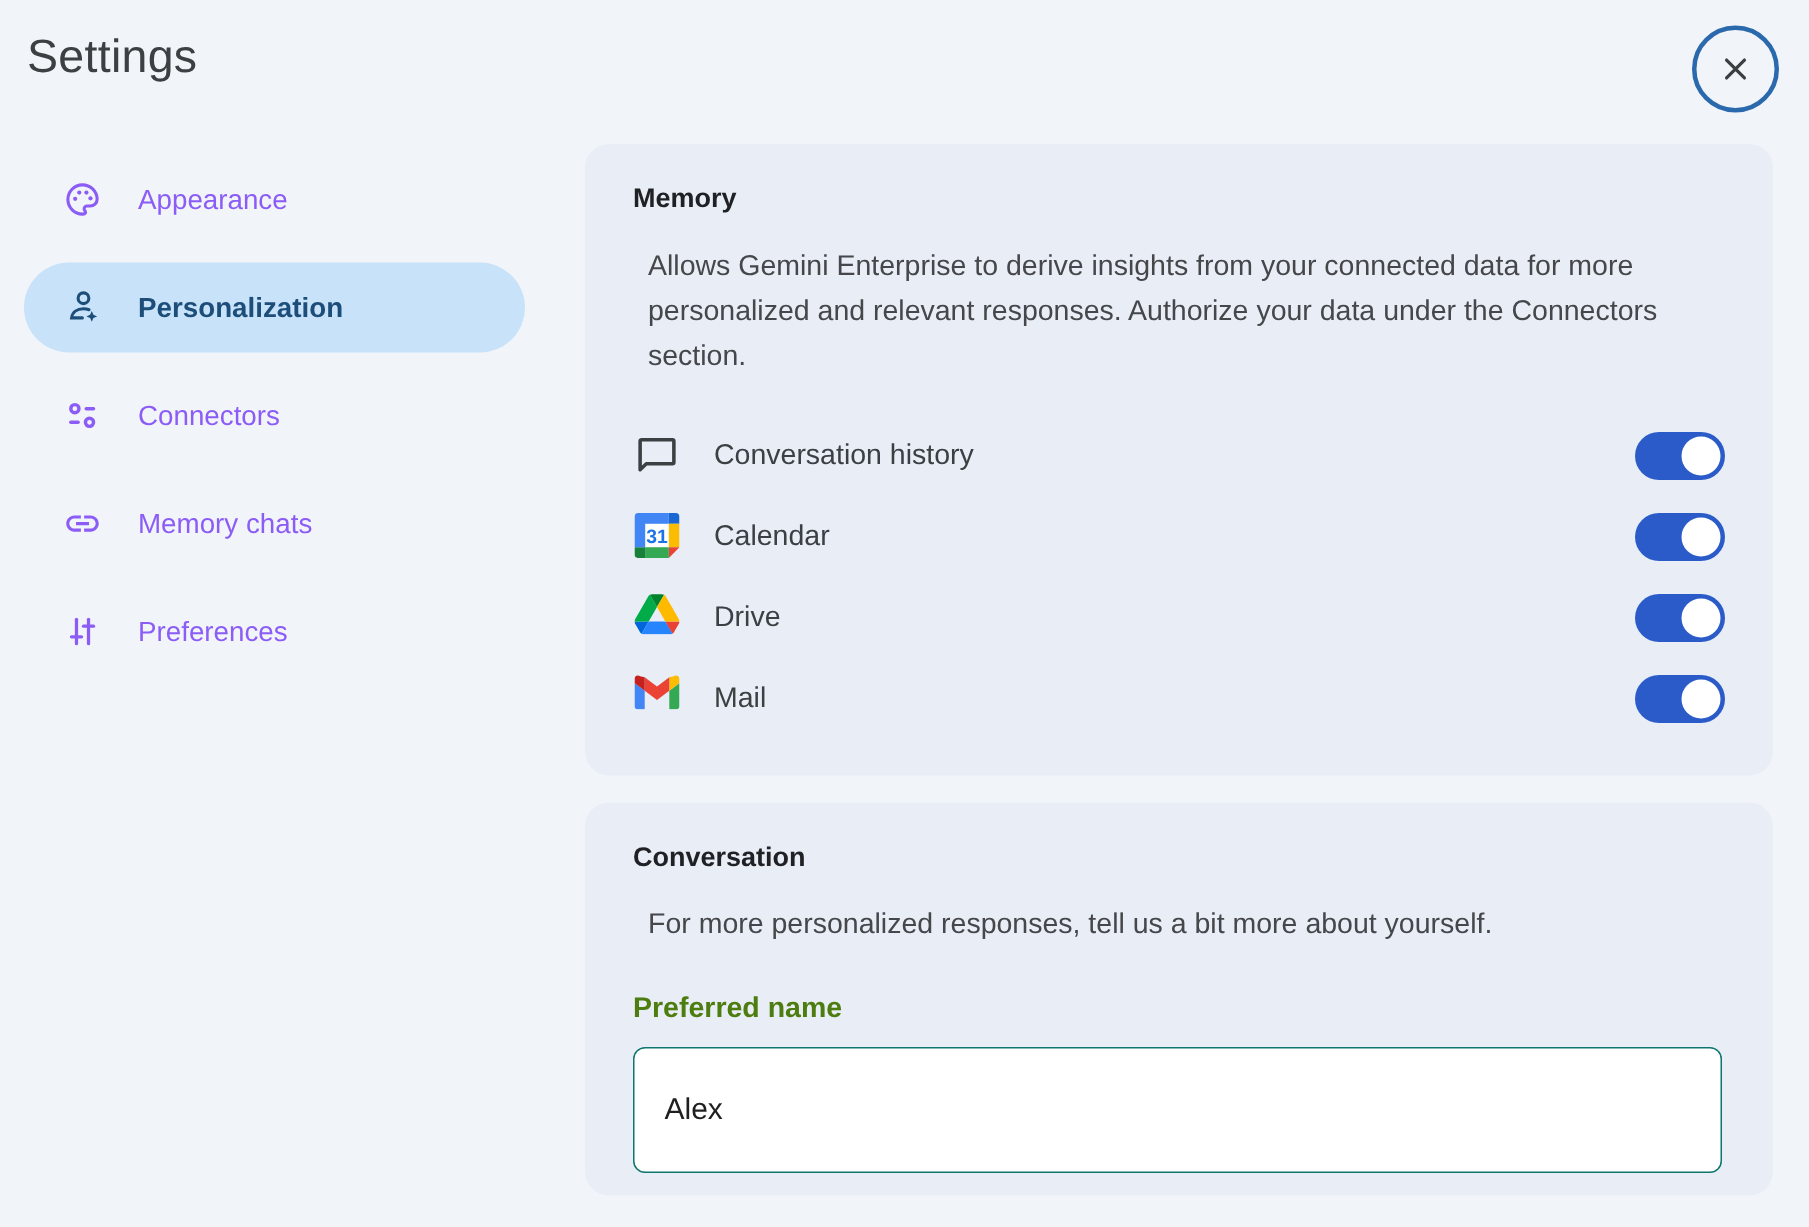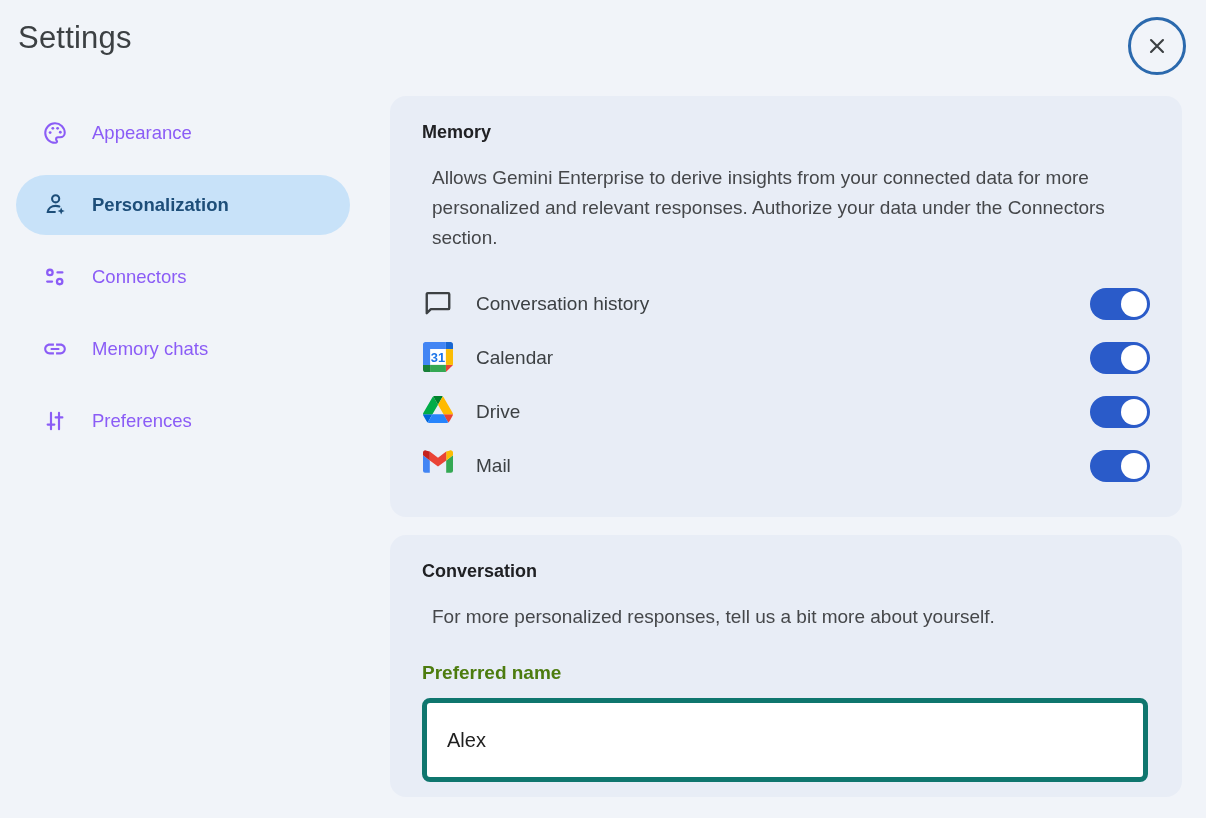--- a/index.html
+++ b/index.html
@@ -51,21 +51,21 @@
   .row-label { font-size:19px; color:#3c4043; flex:1; }
 
   .toggle { width:60px; height:32px; border-radius:16px; background:var(--accent-blue,#2a5bc9); position:relative; cursor:pointer; flex:none; }
   .toggle .knob { position:absolute; top:3px; width:26px; height:26px; border-radius:50%; background:#fff; }
   .toggle.on .knob { right:3px; }
 
   .card.customization { margin-top:18px; height:262px; }
   .field-label { margin-top:30px; font-size:19px; font-weight:700; color:#4d7c0f; }
   .name-input {
     display:block; margin-top:14px; width:726px; height:84px;
-    border:5px solid #0f766e; border-radius:8px; background:#fff;
+    border:1px solid #0f766e; border-radius:8px; background:#fff;
     font-size:20px; color:#1f1f1f; padding:0 20px;
     font-family:"Liberation Sans","DejaVu Sans",sans-serif; outline:none;
   }
 </style>
 </head>
 <body>
 
 <div class="app" style="--page-bg: #f1f4f9; --card-bg: #e8edf6; --accent-blue: #2a5bc9; --selected-pill: #c8e2f9; --selected-text: #1d4e79; --close-ring: #2b69ad;">
 
   <div class="page-title">Settings</div>

